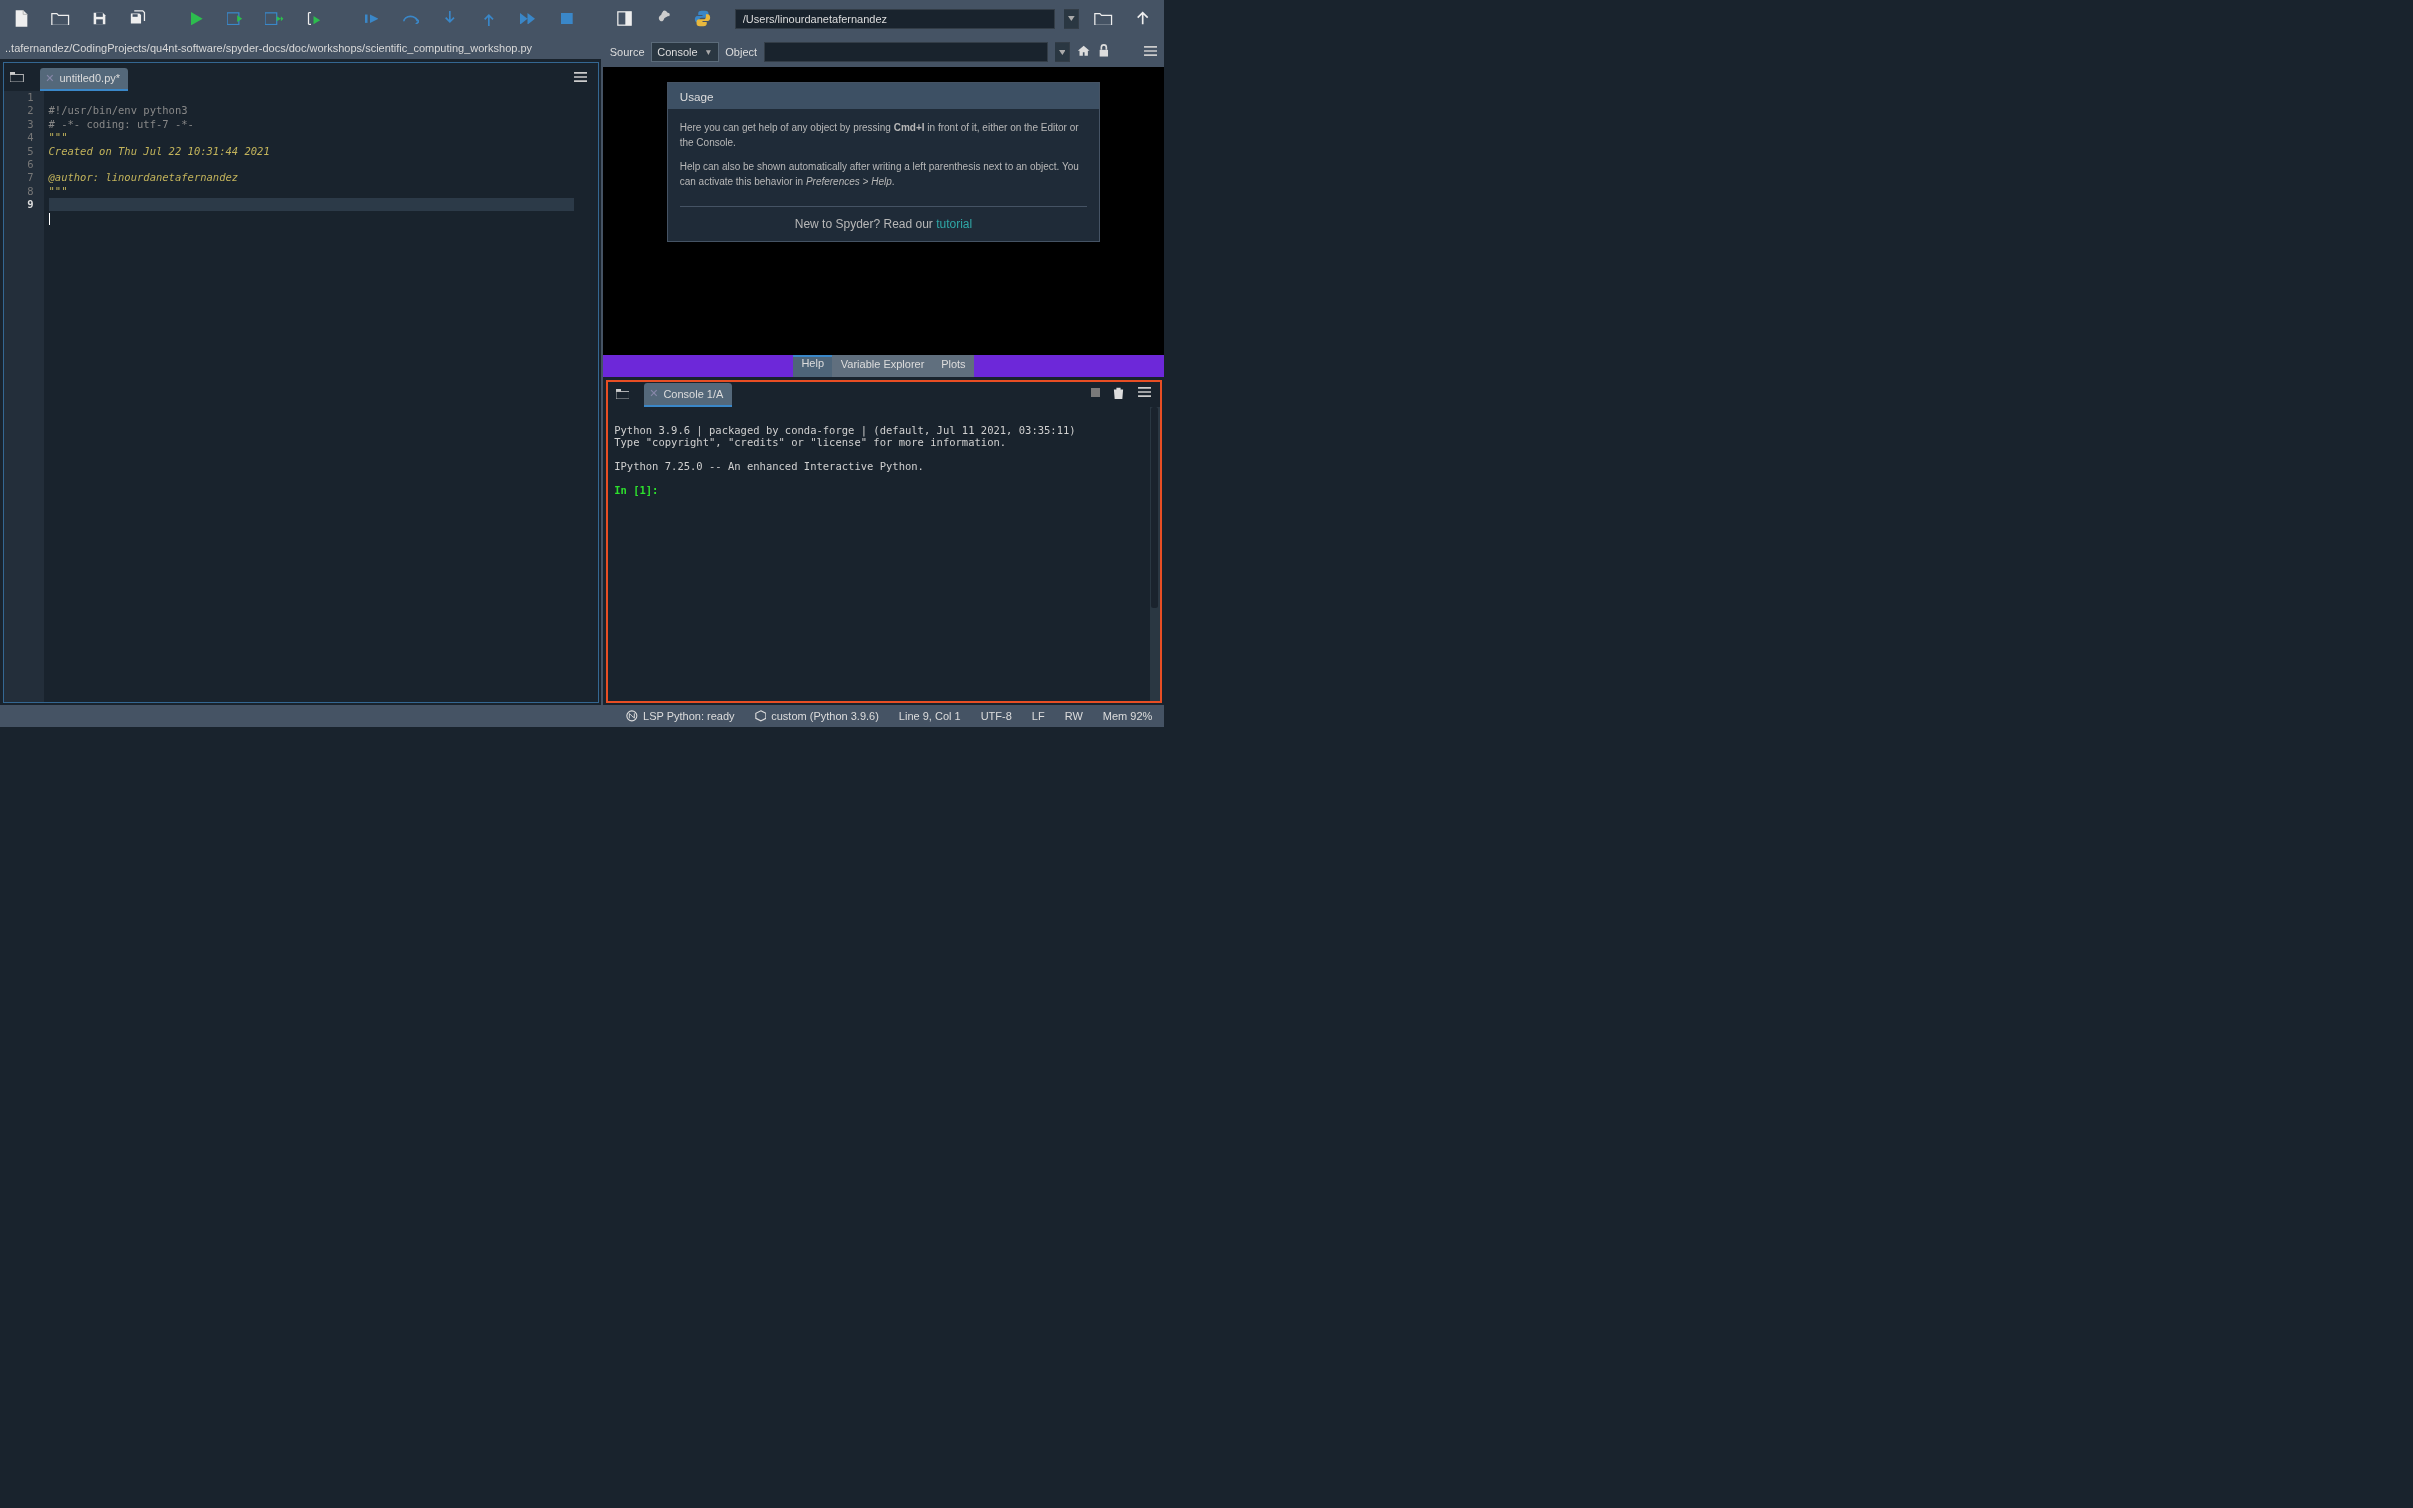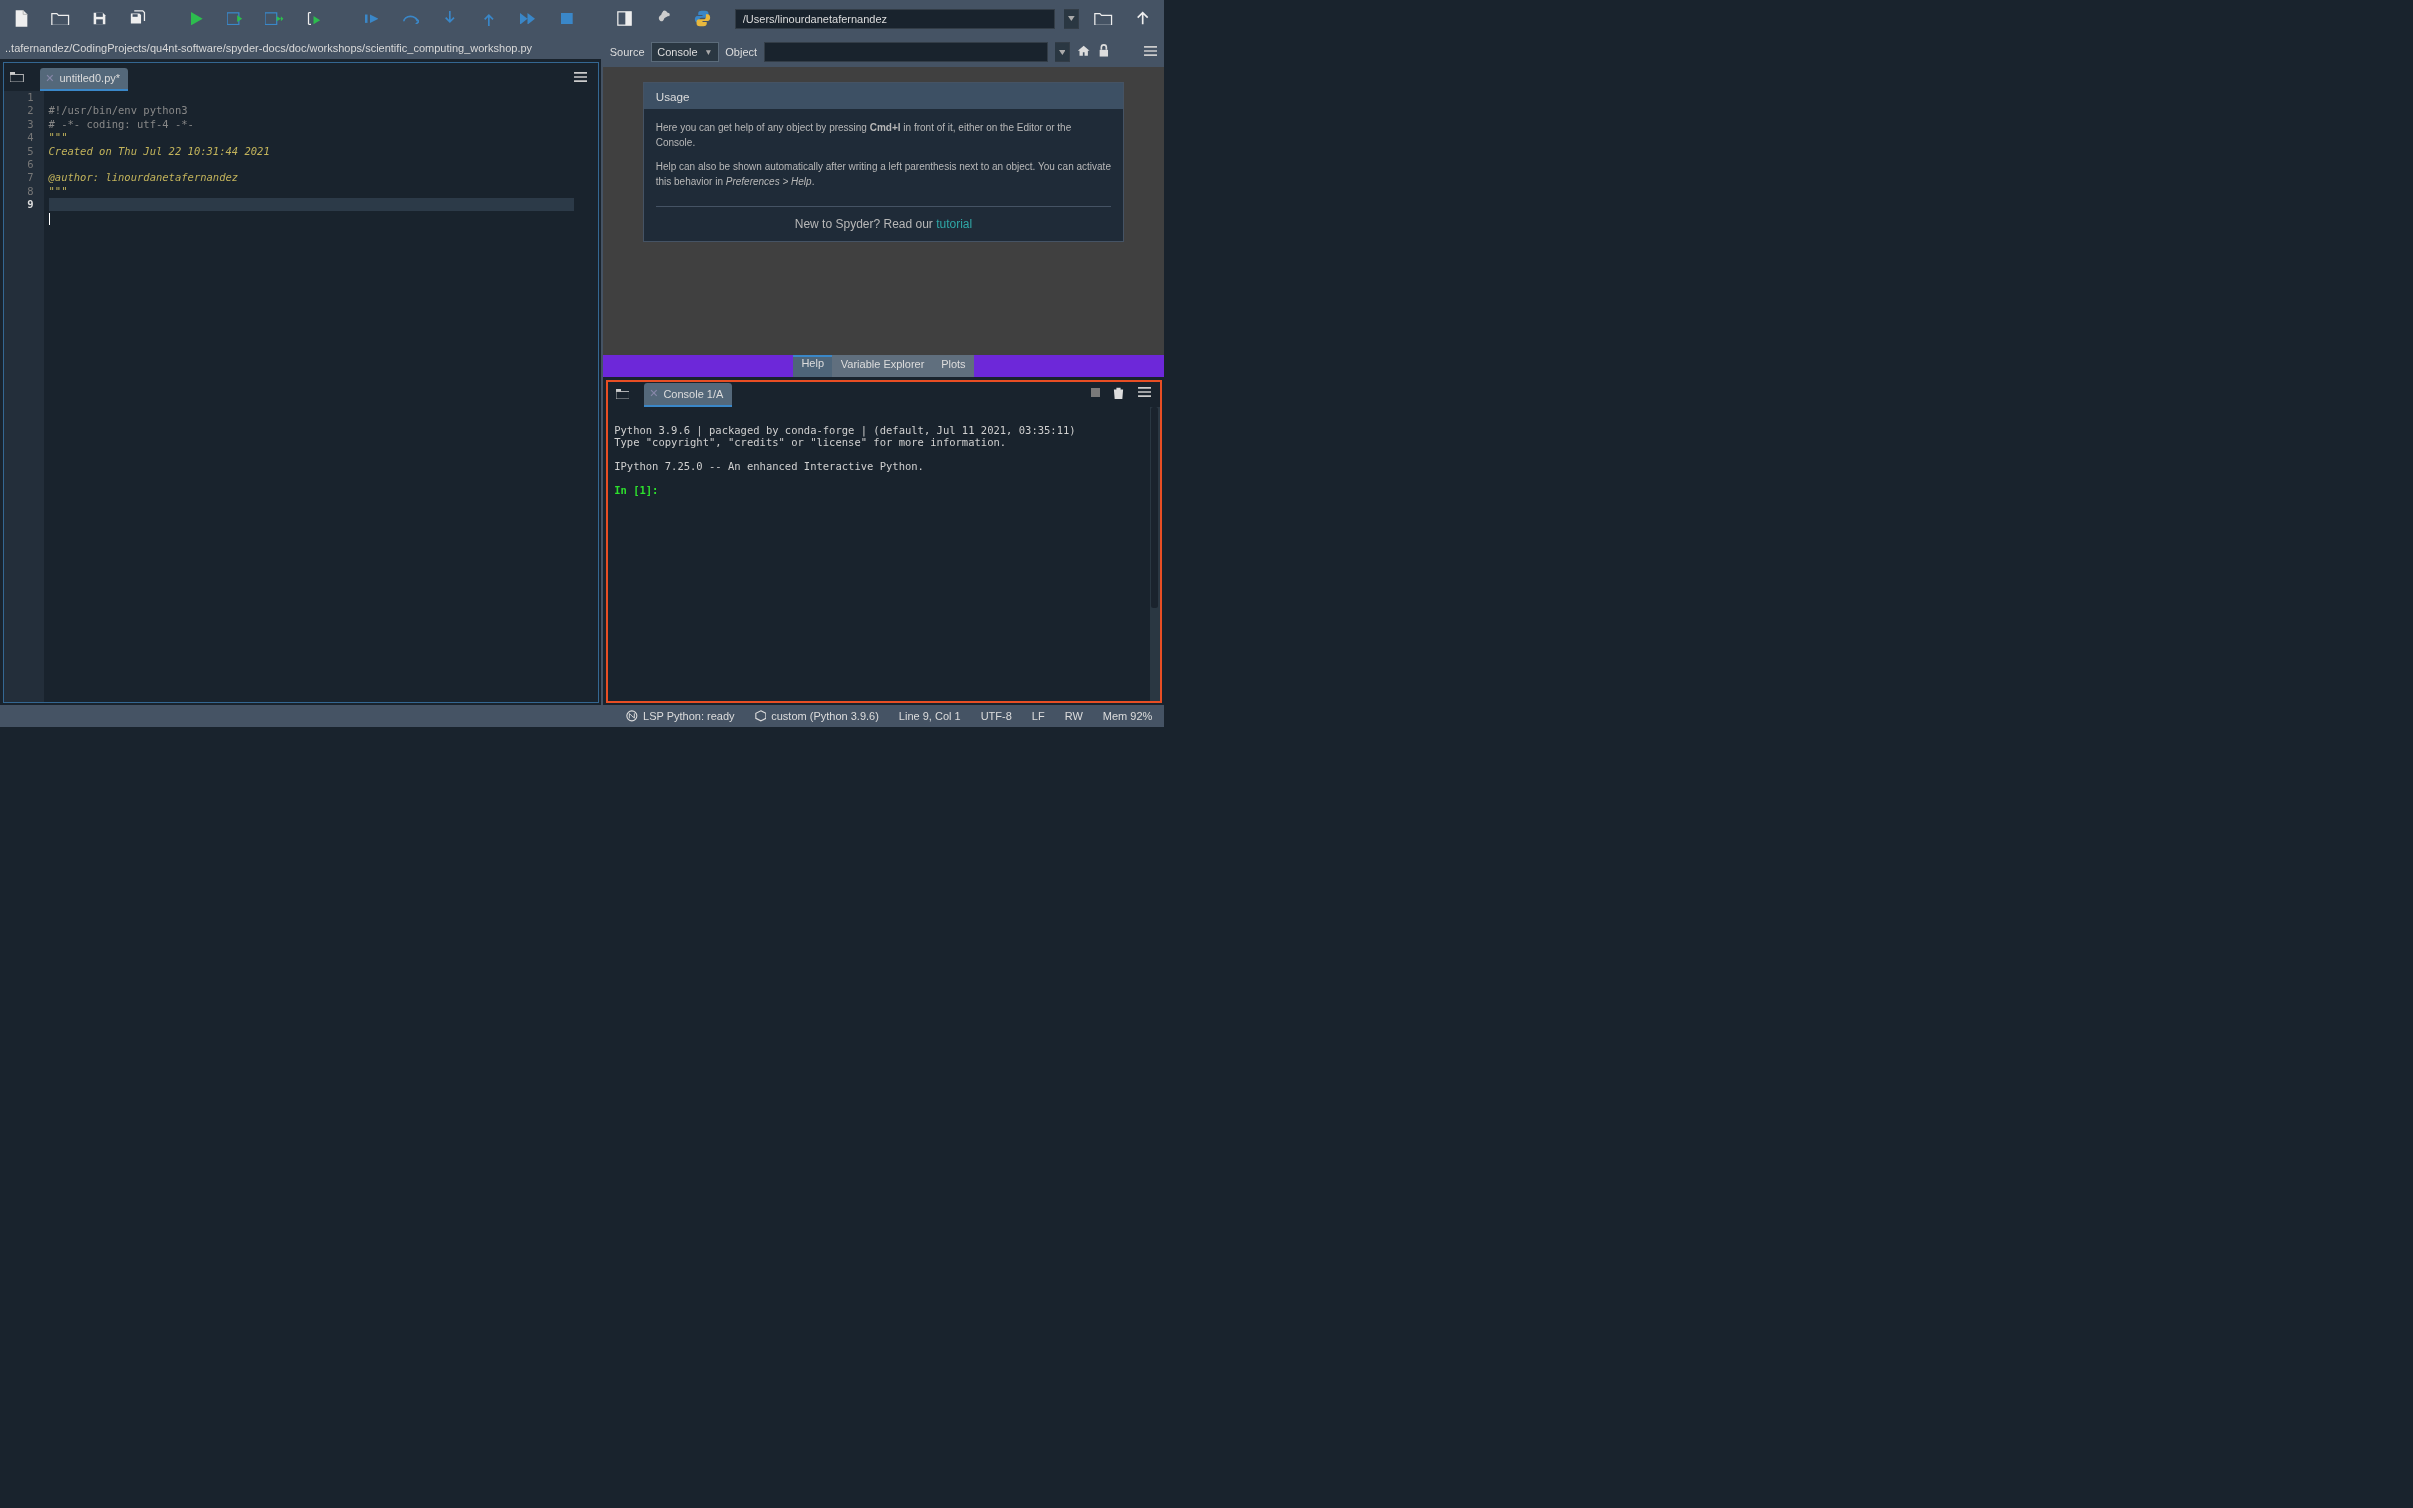--- a/index.html
+++ b/index.html
@@ -169,22 +169,22 @@
   background: #19232d;
   border: 0.8px solid #333d47;
   height: 20px;
 }
 .obj-dd {
   width: 15px;height:20px;background:#2a3742;border:0.8px solid #333d47;border-left:none;
   display:flex;align-items:center;justify-content:center;
 }
 .help-body {
   flex: 1;
-  background: #404040;
-  padding: 15px 40px;
+  background: #000000;
+  padding: 15px 64px;
 }
 .usage-card {
   border: 0.8px solid #455364;
   background: #1f2b38;
 }
 .usage-header {
   background: #3d5064;
   padding: 6.7px 11.7px;
   color: #ddd;
   font-size: 11.7px;
@@ -426,21 +426,21 @@
             <div>5</div>
             <div>6</div>
             <div>7</div>
             <div>8</div>
             <div style="color:#ddd;font-weight:bold">9</div>
         </div>
         <div class="code">
           <div class="hl-line" style="top:107px"></div>
           <div class="code-inner">
 <span class="com">#!/usr/bin/env python3</span>
-<span class="com"># -*- coding: utf-4 -*-</span>
+<span class="com"># -*- coding: utf-7 -*-</span>
 <span class="str">"""</span>
 <span class="str">Created on Thu Jul 22 10:31:44 2021</span>
 <span class="str"></span>
 <span class="str">@author: linourdanetafernandez</span>
 <span class="str">"""</span>
 <span></span>
 <span class="cursor"></span></div>
         </div>
       </div>
     </div>

